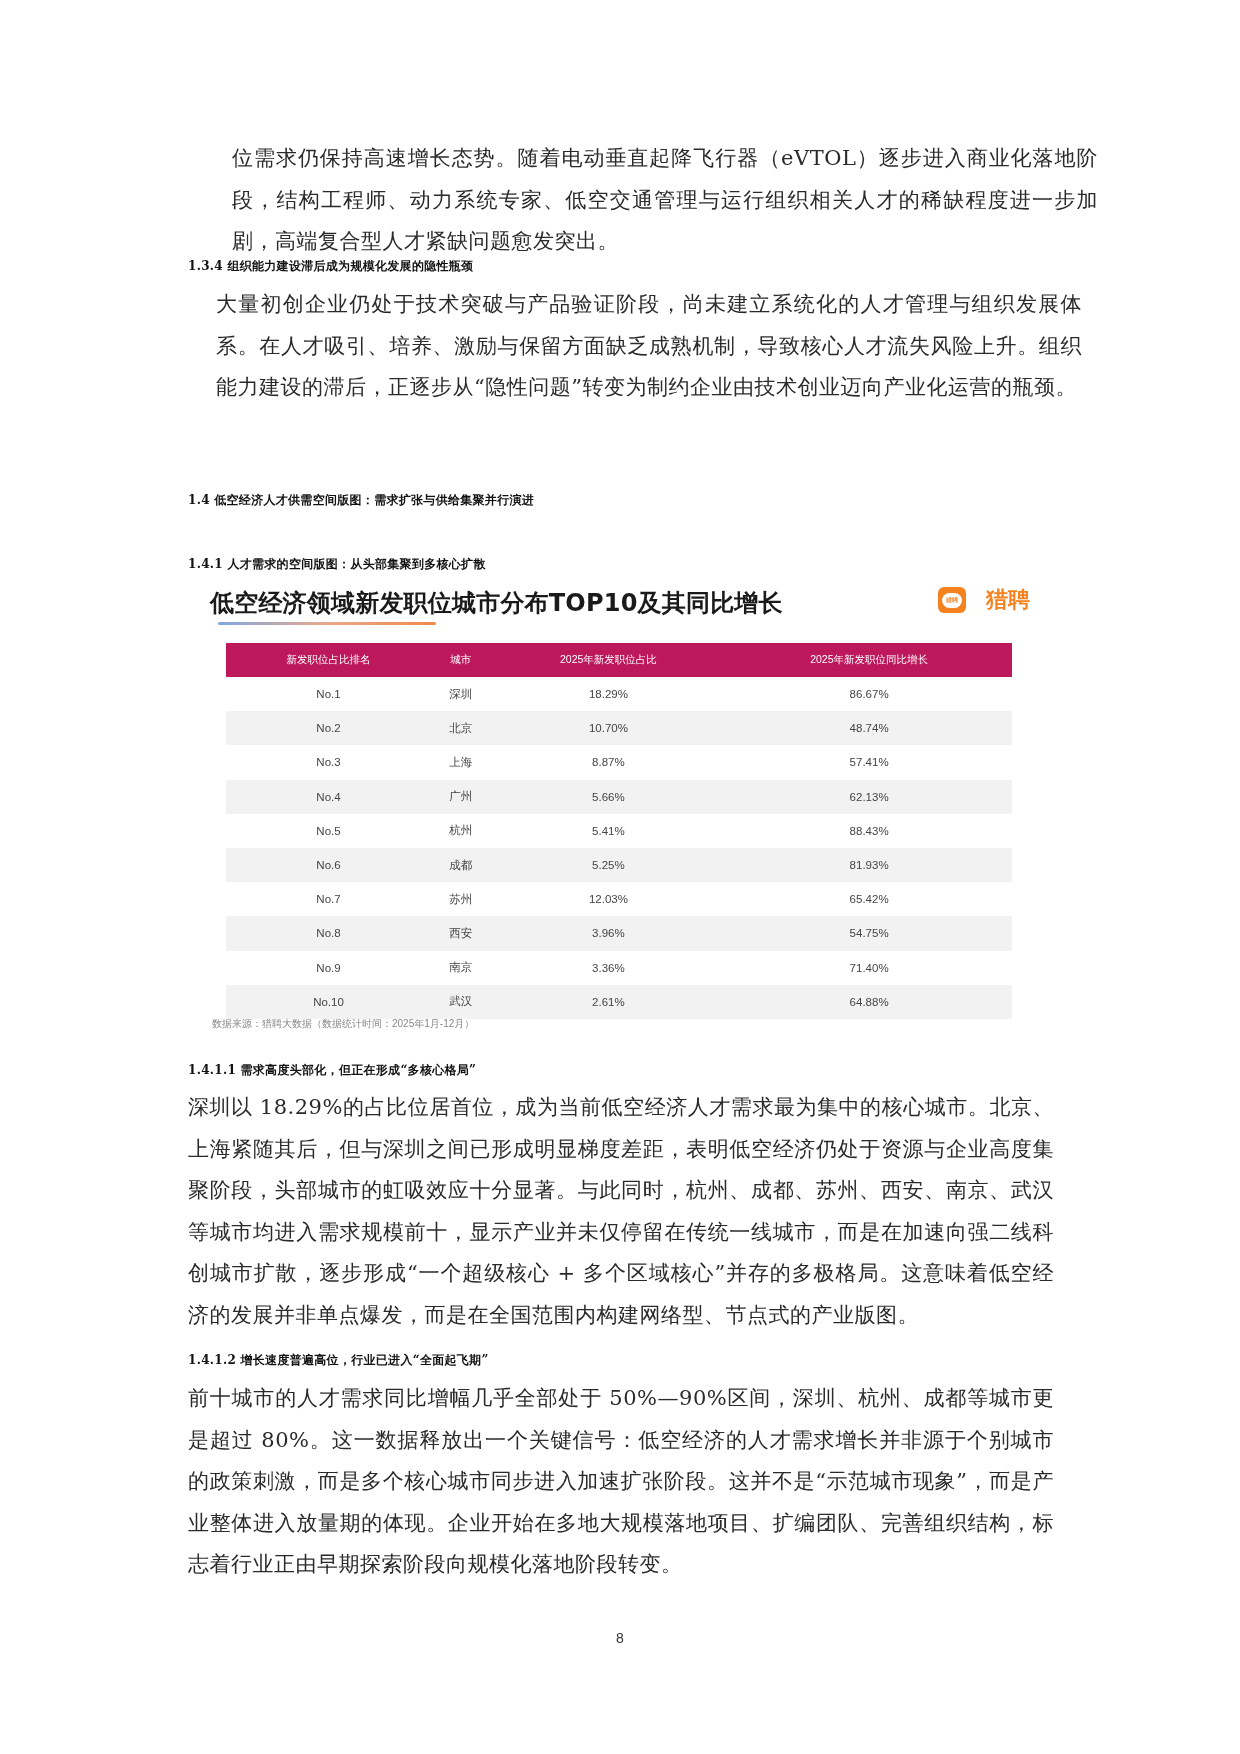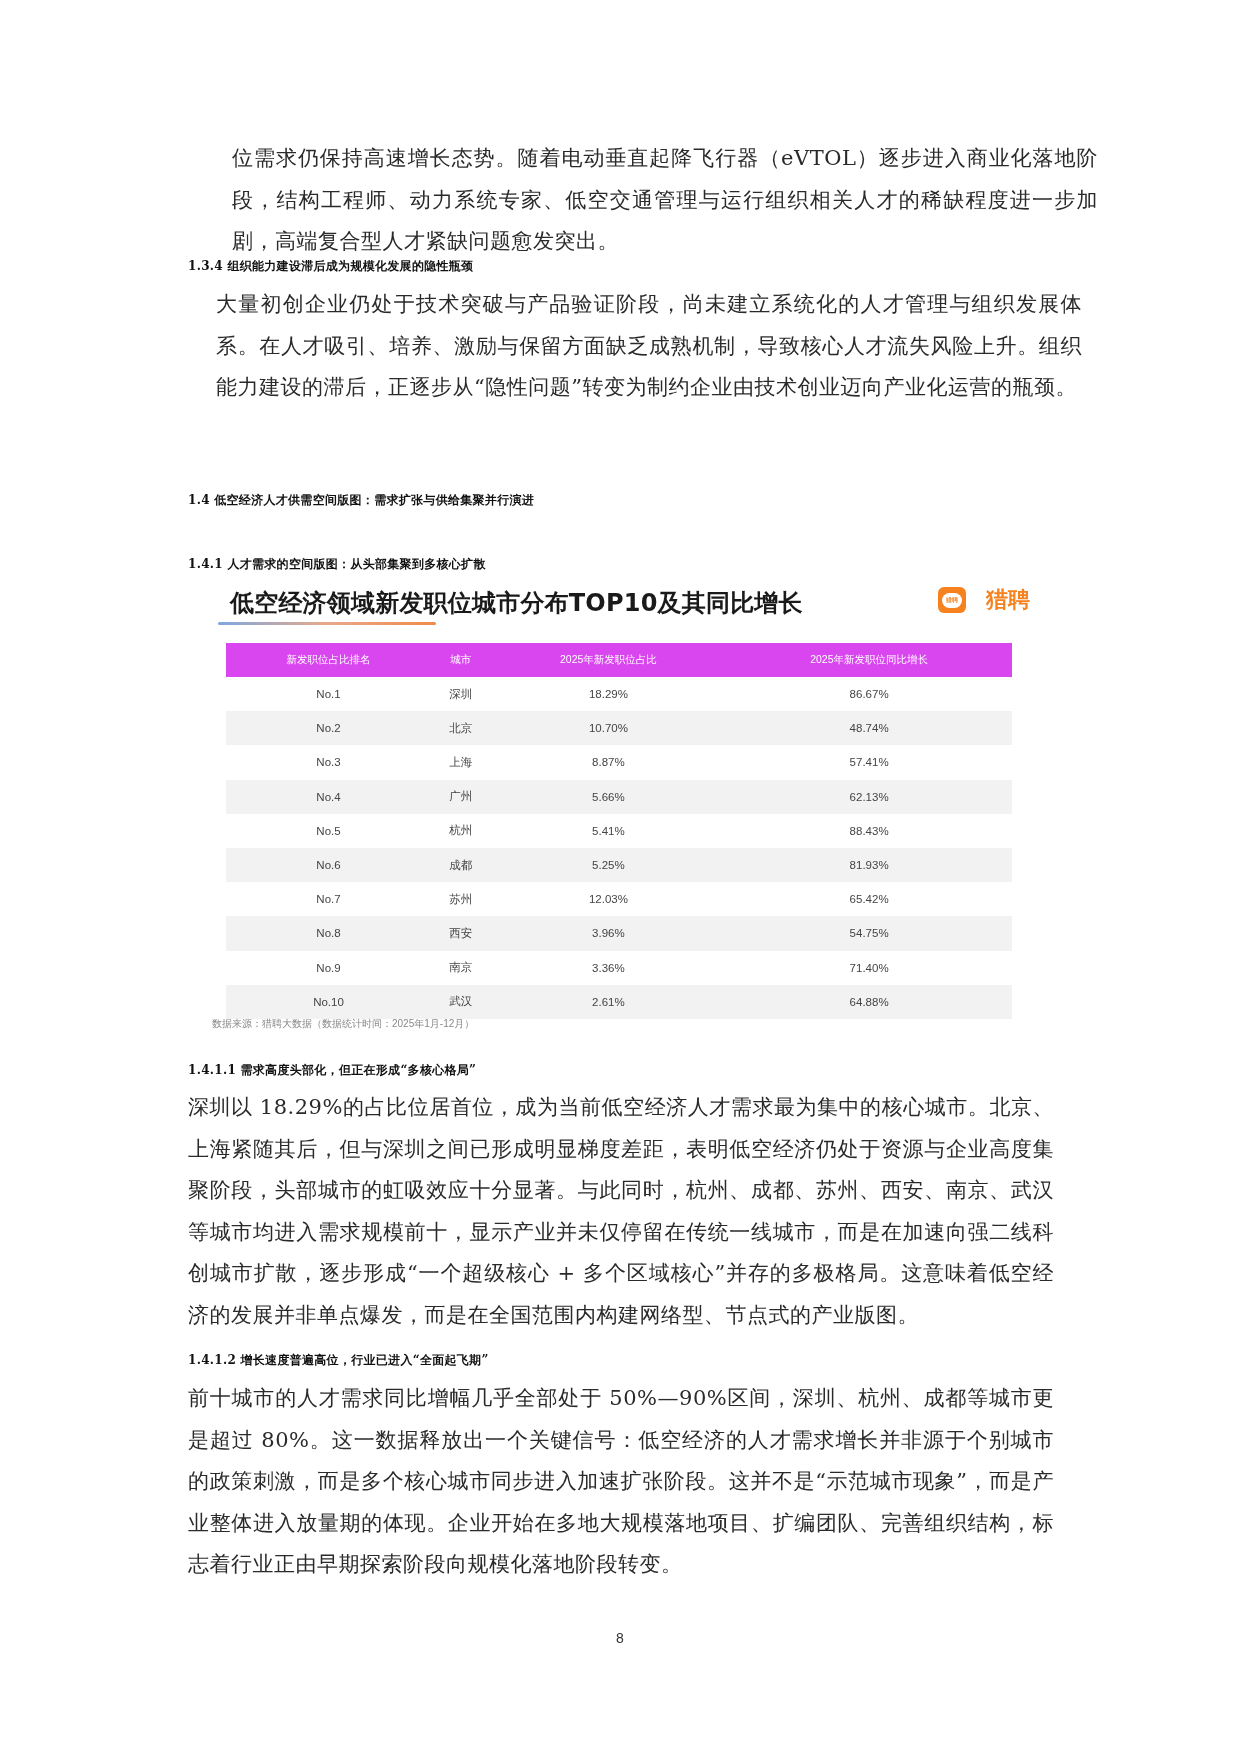--- a/index.html
+++ b/index.html
@@ -4,35 +4,35 @@
   <style>
     html, body { margin: 0; padding: 0; background: #ffffff; }
     body { width: 1240px; height: 1754px; position: relative; overflow: hidden;
       font-family: "DejaVu Serif", "Liberation Serif", serif; color: #222; }
     .page { position: absolute; left: 0; top: 0; width: 1240px; height: 1754px; }
     .para { position: absolute; left: 188px; width: 866px; font-size: 21px; line-height: 41.5px;
       letter-spacing: 0.5px; text-align: justify; color: #2a2a2a; }
     .heading { position: absolute; left: 188px; font-size: 12px; font-weight: bold; color: #111;
       letter-spacing: 0.3px; }
     .figure { position: absolute; left: 196px; top: 575px; width: 850px; height: 470px; }
-    .fig-title { position: absolute; left: 34px; top: 12px; font-family: "DejaVu Sans", "Liberation Sans", sans-serif;
+    .fig-title { position: absolute; left: 14px; top: 12px; font-family: "DejaVu Sans", "Liberation Sans", sans-serif;
       font-size: 24px; font-weight: bold; color: #1a1a1a; letter-spacing: 0.2px; }
     .fig-underline { position: absolute; left: 22px; top: 47px; width: 218px; height: 3px;
       background: linear-gradient(90deg, #7fa7e0, #e8a98a, #f08a4b); border-radius: 2px; }
     .logo { position: absolute; left: 742px; top: 10px; display: flex; align-items: center; gap: 20px; }
     .logo-icon { width: 28px; height: 26px; background: #f5821f; border-radius: 6px; position: relative;
       display: flex; align-items: center; justify-content: center; }
     .logo-icon .bubble { width: 20px; height: 15px; background: #fff; border-radius: 8px;
       font-family: "DejaVu Sans", sans-serif; font-size: 6px; color: #f5821f; display: flex;
       align-items: center; justify-content: center; font-weight: bold; }
     .logo-text { font-family: "DejaVu Sans", "Liberation Sans", sans-serif; font-size: 22px; font-weight: bold;
       color: #f5821f; }
     table.data { position: absolute; left: 30px; top: 68px; width: 786px; border-collapse: collapse;
       font-family: "Liberation Sans", "DejaVu Sans", sans-serif; font-size: 11.5px; color: #444; }
-    table.data th { background: #d946ef; color: #fff; font-weight: normal; height: 32px; font-size: 10.5px; }
+    table.data th { background: #be185d; color: #fff; font-weight: normal; height: 32px; font-size: 10.5px; }
     table.data td { height: 32.2px; text-align: center; }
     table.data tr:nth-child(even) td { background: #f2f2f2; }
     .fig-source { position: absolute; left: 16px; top: 442px; font-family: "Liberation Sans", "DejaVu Sans", sans-serif;
       font-size: 10px; color: #888; }
     .page-num { position: absolute; left: 0; width: 1240px; top: 1630px; text-align: center;
       font-family: "Liberation Sans", sans-serif; font-size: 14px; color: #333; }
   </style>
 </head>
 <body>
 

